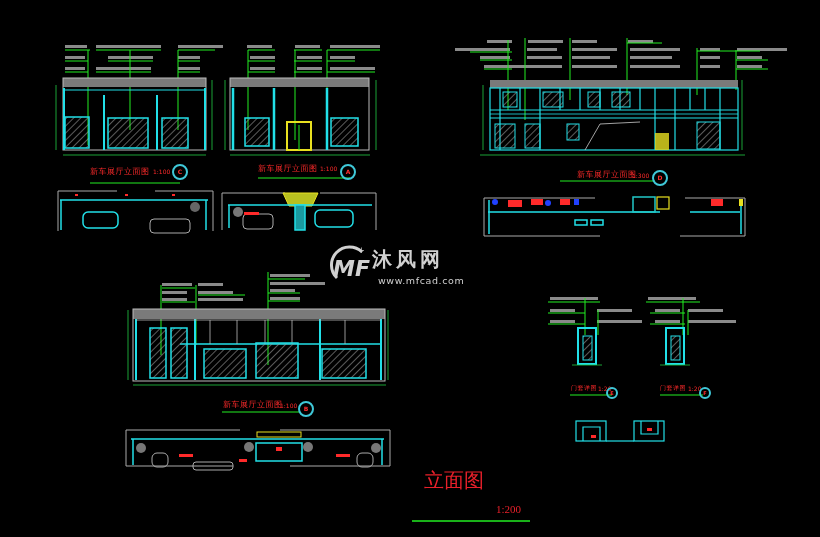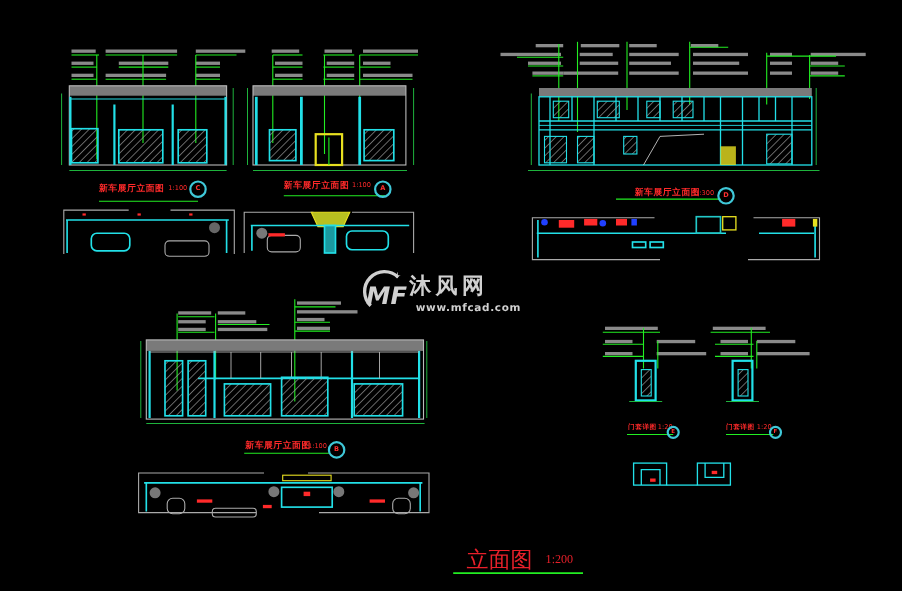--- a/index.html
+++ b/index.html
@@ -1,23 +1,23 @@
 <!DOCTYPE html>
 <html><head>
 <meta charset="utf-8">
 <style>
   html, body { margin:0; padding:0; background:#000; }
   body { width:820px; height:537px; position:relative; overflow:hidden; font-family:"DejaVu Sans", sans-serif; }
   svg { position:absolute; left:0; top:0; }
-  .title-red { position:absolute; color:#ff2a2a; font-size:8px; font-weight:bold; white-space:nowrap; letter-spacing:0.5px; }
+  .title-red { position:absolute; color:#ff2a2a; font-size:8px; font-weight:normal; white-space:nowrap; letter-spacing:0.5px; }
   .scale-red { position:absolute; color:#ff2a2a; font-size:6px; white-space:nowrap; }
-  .main-title { position:absolute; left:424px; top:495px; color:#e8202a; font-family:"DejaVu Serif", serif; font-size:20px; white-space:nowrap; }
+  .main-title { position:absolute; left:424px; top:467px; color:#e8202a; font-family:"DejaVu Serif", serif; font-size:20px; white-space:nowrap; }
   .main-scale { position:absolute; left:496px; top:503px; color:#e8202a; font-family:Liberation Serif, serif; font-size:11px; }
   .wm-name { position:absolute; left:372px; top:246px; color:#d0d0d0; font-size:20px; font-weight:bold; letter-spacing:4px; white-space:nowrap; }
-  .wm-url { position:absolute; left:378px; top:275px; color:#d0d0d0; font-size:9.5px; font-weight:bold; letter-spacing:0.6px; white-space:nowrap; }
+  .wm-url { position:absolute; left:378px; top:275px; color:#d0d0d0; font-size:9.5px; font-weight:normal; letter-spacing:0.6px; white-space:nowrap; }
   .mark { position:absolute; width:12px; height:12px; border:2px solid #3fc8d8; border-radius:50%; color:#ff3030; font-size:6px; text-align:center; line-height:12px; font-weight:bold; }
 </style>
 </head>
 <body>
 
 <svg width="820" height="537" viewBox="0 0 820 537">
   <defs>
     <pattern id="hatch" width="5" height="5" patternUnits="userSpaceOnUse" patternTransform="rotate(45)">
       <line x1="0" y1="0" x2="0" y2="5" stroke="#9a9a9a" stroke-width="1.2"></line>
     </pattern>

